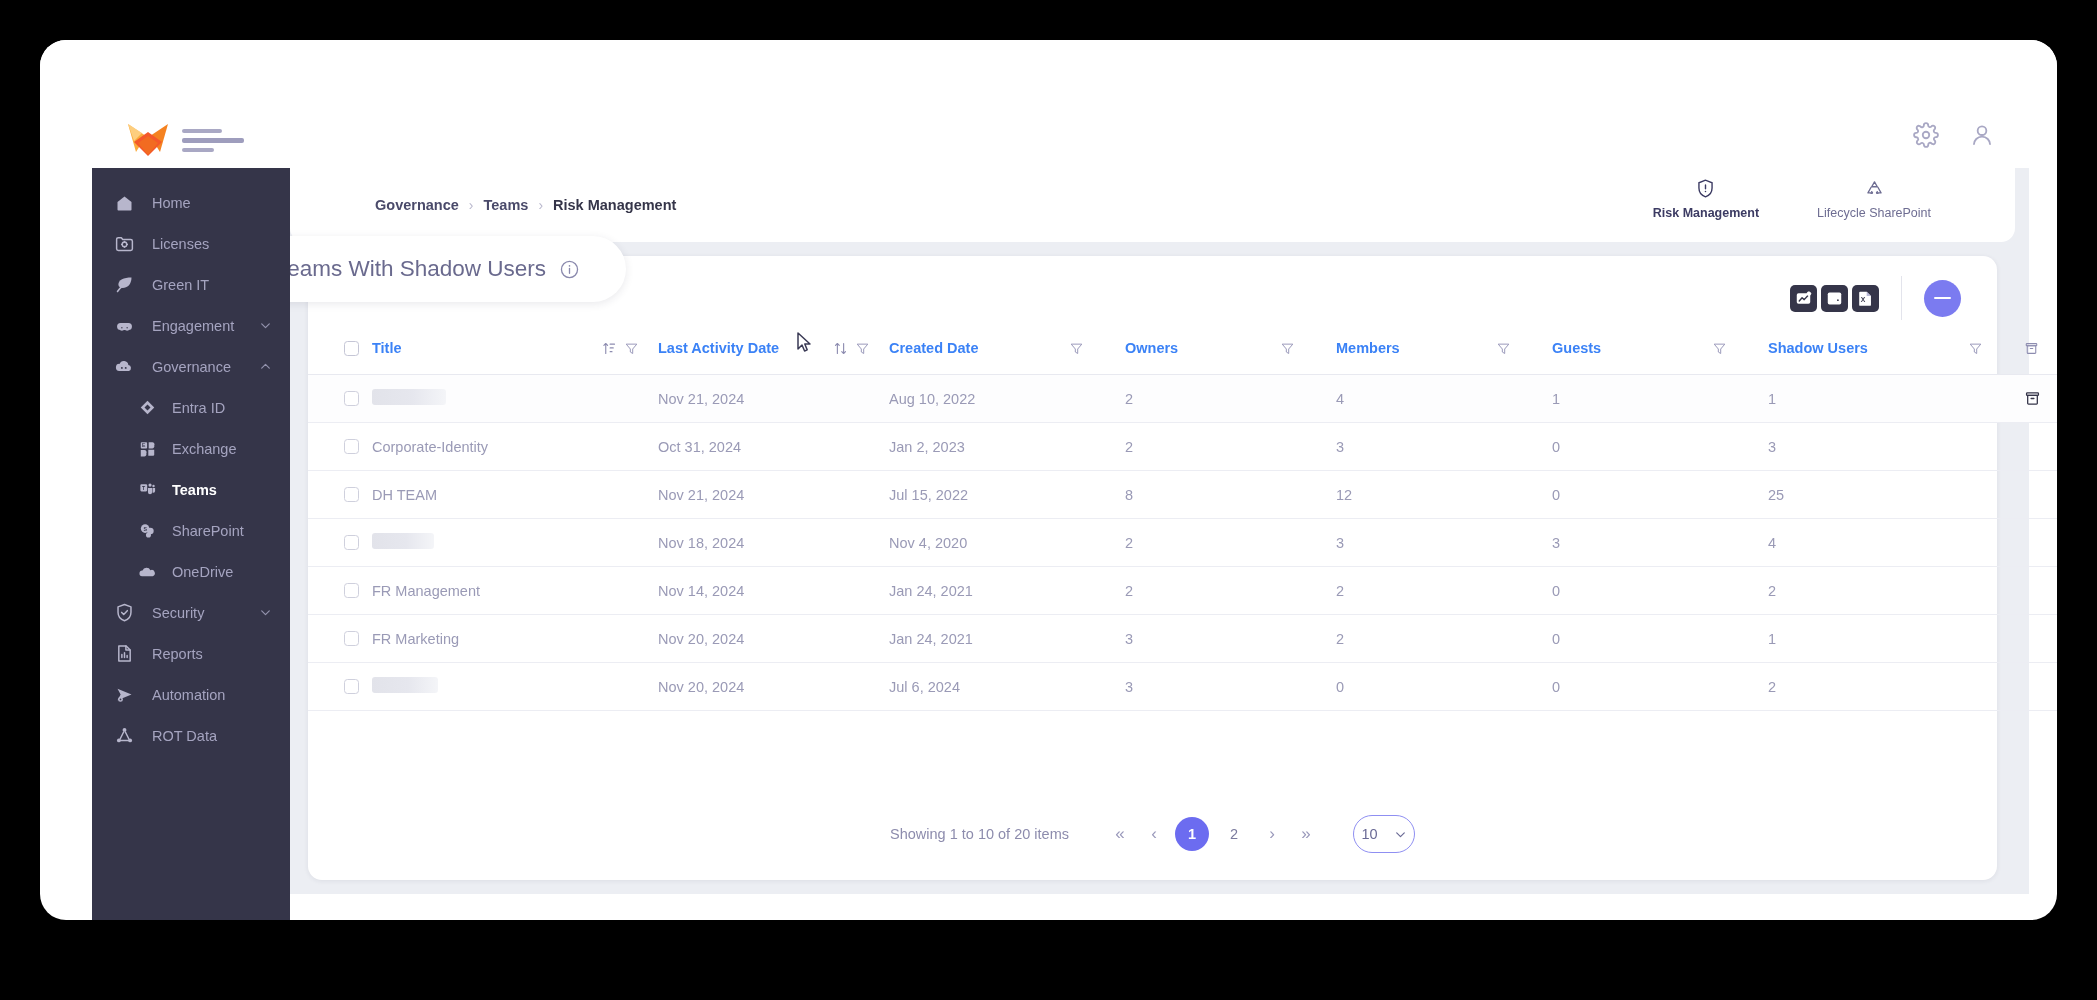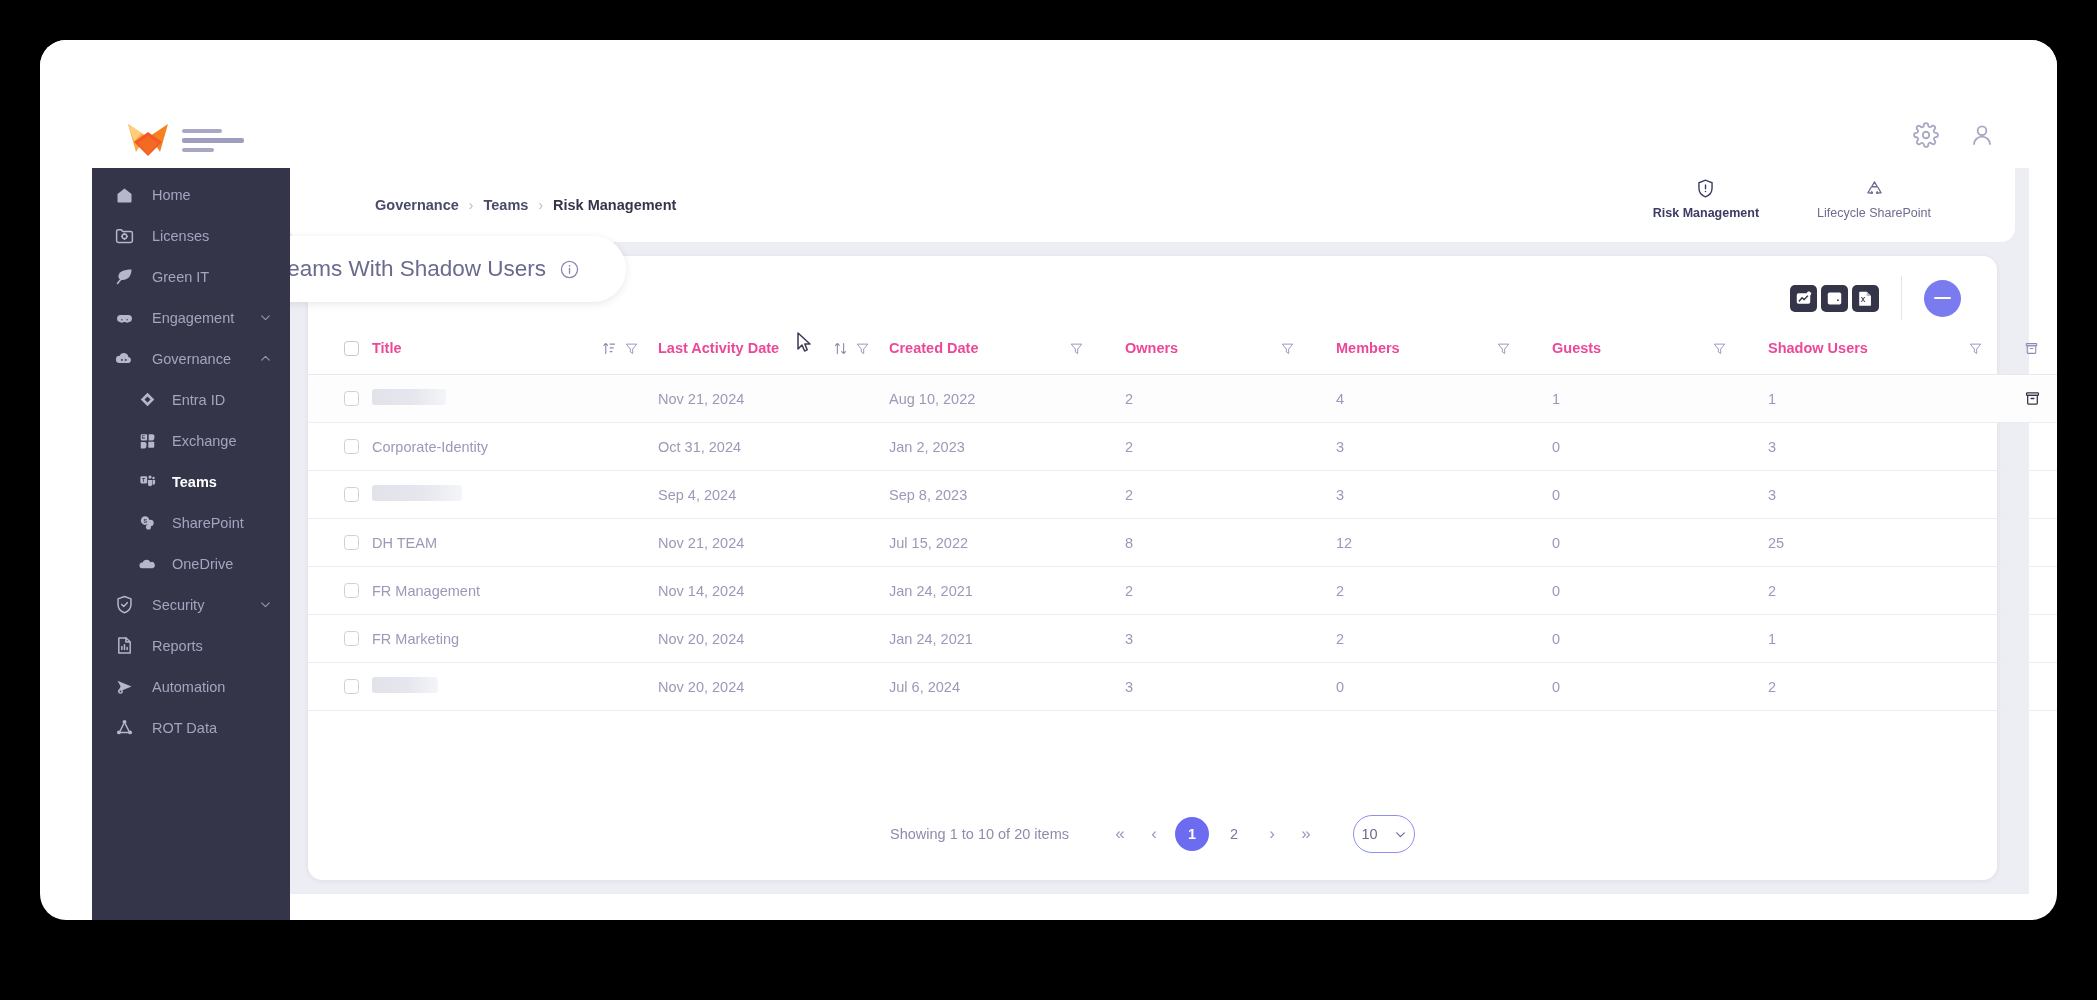--- a/index.html
+++ b/index.html
@@ -44,21 +44,21 @@
   }
   .top-icon { width: 26px; height: 26px; color: #a9a8c4; cursor: pointer; display:block; }
 
   
   #sidebar {
     position: absolute;
     left: 52px; top: 128px;
     width: 198px; height: 780px;
     background: #353549;
     z-index: 30;
-    padding-top: 6px;
+    padding-top: 14px;
   }
   .nav-item {
     display: flex; align-items: center;
     height: 41px;
     padding-left: 22px;
     gap: 17px;
     cursor: pointer;
     position: relative;
   }
   .nav-item .nicon { width: 21px; height: 21px; flex: none; color: #b7b6cc; display:block; }
@@ -147,21 +147,21 @@
     display: flex; align-items: center; justify-content: center;
     cursor: pointer;
   }
   #minus-btn .bar { width: 17px; height: 2.5px; background: #fff; border-radius: 2px; }
 
   
   #tablewrap { position: absolute; left: 0; top: 66px; right: 0; bottom: 0; }
   table { width: 100%; border-collapse: collapse; table-layout: fixed; }
   thead th {
     height: 52px;
-    font-size: 14.5px; font-weight: bold; color: #ec4899;
+    font-size: 14.5px; font-weight: bold; color: #3b82f6;
     text-align: left;
     border-bottom: 1px solid #e8e9f0;
     vertical-align: middle;
     padding: 0;
   }
   .thinner { display: flex; align-items: center; gap: 7px; height: 52px; }
   .sort-ic, .filt-ic { width: 15px; height: 15px; color: #8d8cb0; cursor: pointer; flex:none; display:block; }
   .filt-ic { color: #9b9abb; }
   th.c-check { width: 64px; padding-left: 36px; }
 
@@ -616,40 +616,40 @@
                 <td colspan="2">2</td>
                 <td colspan="2">3</td>
                 <td colspan="2">0</td>
                 <td colspan="2">3</td>
                 <td colspan="2" style="text-align:center"></td>
               </tr>
               <tr>
                 <td class="c-check">
                   <span class="chkbox"></span>
                 </td>
-                <td colspan="2"><span class="redact" style="width:90px"></span></td>
-                <td colspan="2">Sep 4, 2024</td>
-                <td colspan="2">Sep 8, 2023</td>
-                <td colspan="2">2</td>
-                <td colspan="2">3</td>
-                <td colspan="2">0</td>
-                <td colspan="2">3</td>
-                <td colspan="2" style="text-align:center"></td>
-              </tr>
-              <tr>
-                <td class="c-check">
-                  <span class="chkbox"></span>
-                </td>
                 <td colspan="2"><span>DH TEAM</span></td>
                 <td colspan="2">Nov 21, 2024</td>
                 <td colspan="2">Jul 15, 2022</td>
                 <td colspan="2">8</td>
                 <td colspan="2">12</td>
                 <td colspan="2">0</td>
                 <td colspan="2">25</td>
+                <td colspan="2" style="text-align:center"></td>
+              </tr>
+              <tr>
+                <td class="c-check">
+                  <span class="chkbox"></span>
+                </td>
+                <td colspan="2"><span class="redact" style="width:62px"></span></td>
+                <td colspan="2">Nov 18, 2024</td>
+                <td colspan="2">Nov 4, 2020</td>
+                <td colspan="2">2</td>
+                <td colspan="2">3</td>
+                <td colspan="2">3</td>
+                <td colspan="2">4</td>
                 <td colspan="2" style="text-align:center"></td>
               </tr>
               <tr>
                 <td class="c-check">
                   <span class="chkbox"></span>
                 </td>
                 <td colspan="2"><span>FR Management</span></td>
                 <td colspan="2">Nov 14, 2024</td>
                 <td colspan="2">Jan 24, 2021</td>
                 <td colspan="2">2</td>

